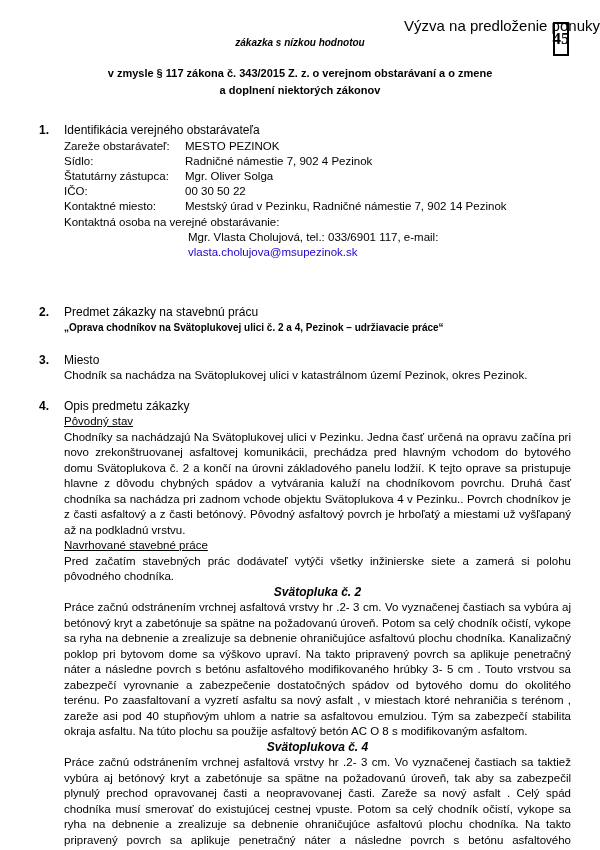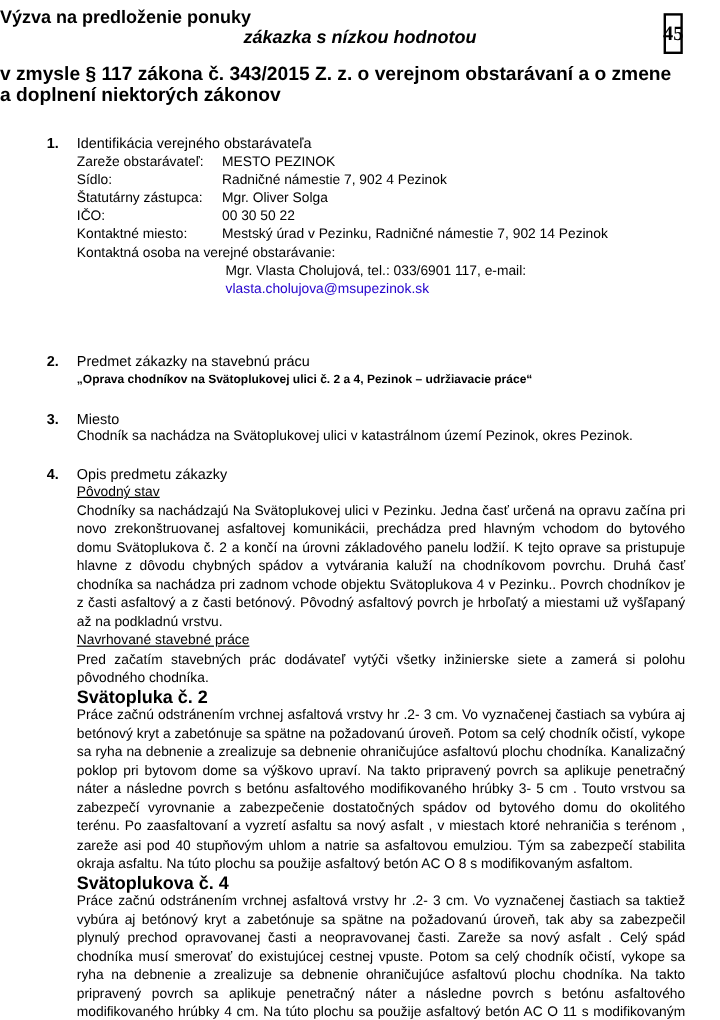--- a/index.html
+++ b/index.html
@@ -12,23 +12,23 @@
   .doc { position:relative; width:600px; height:850px; }
 
   
   .page-box {
     position:absolute; top:5px; right:31px;
     width:16px; height:34px;
     border:2px solid #000;
     display:flex; align-items:center; justify-content:center;
     font-family:"Liberation Serif", serif; font-weight:bold; font-size:17px;
   }
-  .title    { margin-top:6px;  text-align:left; font-size:15px;   font-weight:bold; line-height:18px; }
-  .subtitle { text-align:center; font-size:15px; font-weight:bold; font-style:italic; line-height:16px; }
-  .law      { margin-top:14px; font-size:16px; font-weight:bold; line-height:17px; }
+  .title    { margin-top:17px;  text-align:right; font-size:15px;   font-weight:normal; line-height:18px; }
+  .subtitle { text-align:center; font-size:10px; font-weight:bold; font-style:italic; line-height:16px; }
+  .law      { margin-top:14px; text-align:center; font-size:11px; font-weight:bold; line-height:17px; }
 
   
   .sec {
     display:grid; grid-template-columns:25px 1fr;
     margin-left:39px; margin-right:29px;
   }
   .sec-num  { font-weight:bold; font-size:12px; line-height:15.5px; }
   .sec-body { font-size:11.5px; line-height:15.5px; }
   .sec-head { font-weight:normal; font-size:12px; line-height:15.5px; }
 
@@ -38,21 +38,21 @@
   a.email { cursor:pointer; }
 
   .sec2 { margin-top:44px; }
   .subject { font-weight:bold; font-size:10px; line-height:15.5px; }
 
   .sec3 { margin-top:17px; }
   .sec4 { margin-top:15px; }
 
   .para { text-align:justify; }
   .u-head  { text-decoration:underline; }
-  .bi-head { font-weight:bold; font-size:15px; }
+  .bi-head { font-weight:bold; font-style:italic; font-size:12px;text-align:center; }
   b.inline { font-weight:normal; }
 </style>
 </head>
 <body>
 
 <div class="doc">
 
   <div class="page-box">
     <span>45</span>
   </div>

